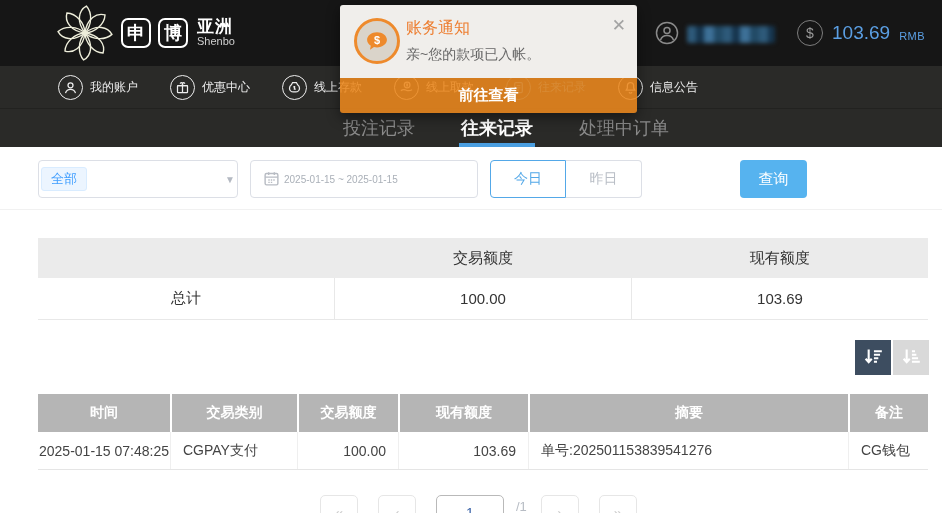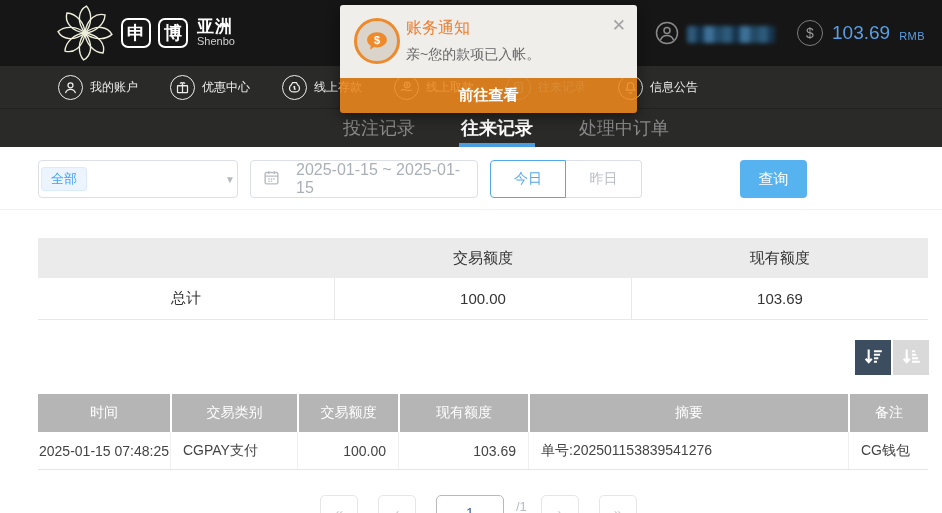--- a/index.html
+++ b/index.html
@@ -40,22 +40,22 @@
   .tab { position:relative; color:#8a8a8a; font-size:18px; display:flex; align-items:center; cursor:pointer; }
   .tab.active { color:#fff; font-weight:bold; }
   .tab.active::after { content:""; position:absolute; left:-2px; right:-2px; bottom:0; height:4px; background:#4a9ee0; }
   
   .select-box { position:absolute; left:38px; top:160px; width:200px; height:38px; background:#fff;
     border:1px solid #dcdfe6; border-radius:4px; display:flex; align-items:center; padding:0 2px; cursor:pointer; }
   .type-tag { background:#ecf5ff; color:#409eff; border:1px solid #d9ecff; border-radius:3px;
     font-size:13px; padding:2px 9px; }
   .select-arrow { margin-left:auto; color:#b4b9c2; font-size:10px; }
   .date-box { position:absolute; left:250px; top:160px; width:228px; height:38px; background:#fff;
-    border:1px solid #dcdfe6; border-radius:4px; display:flex; align-items:center; gap:16px;
-    padding:0 12px; color:#aab0b8; font-size:16px; cursor:pointer; }
+    border:1px solid #dcdfe6; border-radius:4px; display:flex; align-items:center; gap:4px;
+    padding:0 12px; color:#aab0b8; font-size:10px; cursor:pointer; }
   .btn-group { position:absolute; left:490px; top:160px; height:36px; display:flex; }
   .range-btn { width:76px; height:38px; background:#fff; border:1px solid #dcdfe6; color:#b9bec6;
     font-size:14px; display:flex; align-items:center; justify-content:center; cursor:pointer; }
   .range-btn:first-child { border-radius:4px 0 0 4px; }
   .range-btn:last-child { border-radius:0 4px 4px 0; }
   .range-btn + .range-btn { border-left:none; }
   .range-btn.active { color:#53a8e8; border:1px solid #53a8e8; z-index:2; }
   .query-btn { position:absolute; left:740px; top:160px; width:67px; height:38px; background:#56b3ef;
     color:#fff; font-size:15px; border:none; border-radius:4px; display:flex; align-items:center;
     justify-content:center; cursor:pointer; }
@@ -67,21 +67,21 @@
   .summary .c { flex:1; text-align:center; height:100%; display:flex; align-items:center; justify-content:center; }
   .summary .drow .c + .c { border-left:1px solid #e8e8e8; }
   
   .sorts { position:absolute; top:340px; left:855px; display:flex; gap:2px; }
   .sort-btn { width:36px; height:35px; display:flex; align-items:center; justify-content:center; cursor:pointer; }
   .sort-btn.dark { background:#3d4d60; }
   .sort-btn.light { background:#d9d9d9; }
   
   .records { position:absolute; left:38px; top:394px; width:890px; font-size:14px; }
   .records .hrow { display:flex; height:38px; }
-  .records .hc { background:#b5b5b5; color:#fff; font-weight:normal; display:flex; align-items:center;
+  .records .hc { background:#b5b5b5; color:#fff; font-weight:bold; display:flex; align-items:center;
     justify-content:center; height:100%; }
   .records .hc + .hc { border-left:2px solid #fff; }
   .records .drow { display:flex; height:38px; background:#fff; border-bottom:1px solid #e5e5e5; }
   .records .dc { display:flex; align-items:center; height:100%; color:#444; }
   .records .dc + .dc { border-left:1px solid #efefef; }
   .w0{width:132px;} .w1{width:127px;} .w2{width:101px;} .w3{width:130px;} .w4{width:320px;} .w5{width:80px;}
   .ta-c{justify-content:center;} .ta-r{justify-content:flex-end; padding-right:12px;}
   .ta-l{justify-content:flex-start; padding-left:12px;}
   
   .pager { position:absolute; top:495px; left:320px; display:flex; align-items:flex-start; gap:20px; }

